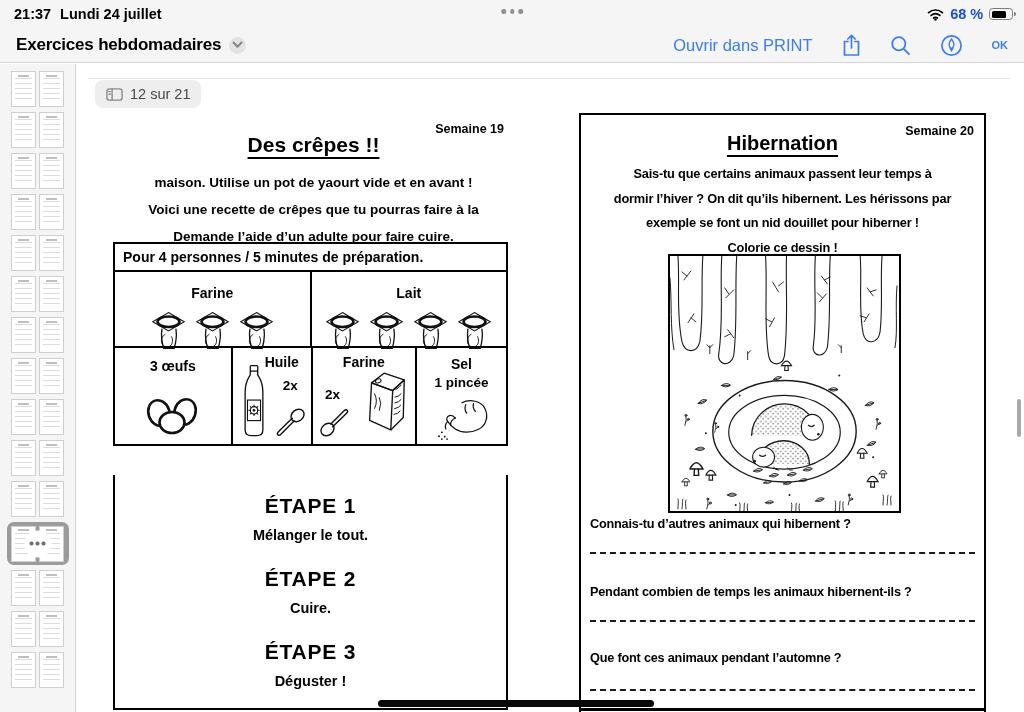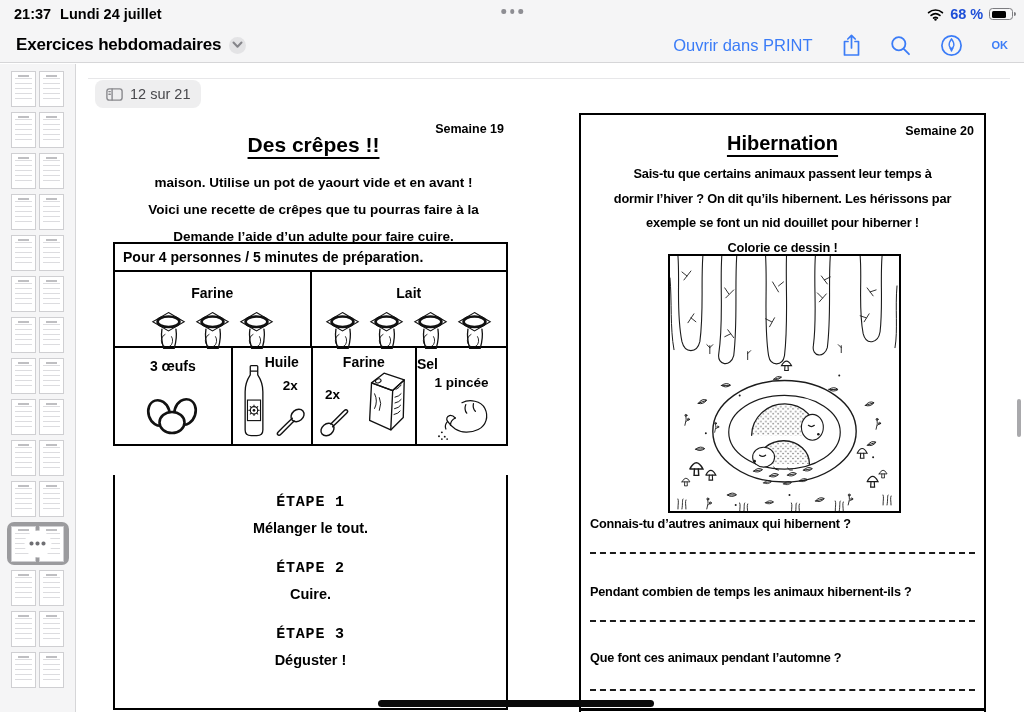--- a/index.html
+++ b/index.html
@@ -82,26 +82,26 @@
   .eggs-svg { position:absolute; left:50%; bottom:8px; transform:translateX(-50%); width:58px; height:42px; }
   .c-huile .cell-label { position:absolute; top:6px; right:12px; }
   .bottle-svg { position:absolute; left:7px; top:16px; width:28px; height:74px; }
   .qty { position:absolute; font-size:13.5px; font-weight:700; }
   .c-huile .qty { right:13px; top:30px; }
   .c-huile .spoon-svg { position:absolute; right:5px; bottom:5px; width:32px; height:32px; }
   .c-sucre .cell-label { position:absolute; top:6px; width:100%; text-align:center; }
   .c-sucre .qty { left:12px; top:39px; }
   .c-sucre .spoon-svg { position:absolute; left:6px; bottom:6px; width:32px; height:32px; transform:rotate(180deg); }
   .box-svg { position:absolute; right:5px; top:20px; width:50px; height:72px; }
-  .c-sel .cell-label { position:absolute; top:8px; width:100%; }
+  .c-sel .cell-label { position:absolute; top:8px; width:100%; text-align:center; }
   .c-sel .qty { top:27px; width:100%; text-align:center; }
   .hand-svg { position:absolute; left:50%; bottom:4px; transform:translateX(-50%); width:56px; height:44px; }
   .steps-box { position:absolute; left:17px; top:362px; width:395px; height:235px;
                border:2px solid #000; border-top:none; text-align:center; background:#fff; }
-  .step-num { margin-top:24px; font-size:15px; letter-spacing:0.8px;font-family:Liberation Mono, monospace; }
+  .step-num { margin-top:24px; font-size:21px; letter-spacing:0.8px; }
   .step-num:first-child { margin-top:19px; }
   .step-txt { margin-top:9px; font-size:14.5px; }
   
   .right-page { left:502px; top:49px; width:407px; height:610px; border:2.5px solid #000; background:#fff; }
   .right-page .week { top:9px; right:10px; }
   .right-page .ws-title { top:17px; font-size:20px; }
   .right-page .ws-intro { top:47px; font-size:12.8px; line-height:24.5px; letter-spacing:-0.2px; }
   .color-frame { position:absolute; left:87px; top:139px; width:233px; height:259px; border:2.5px solid #000; }
   .color-frame svg { width:100%; height:100%; display:block; }
   .question { position:absolute; left:9px; font-size:12.7px; white-space:nowrap; letter-spacing:-0.2px; }

